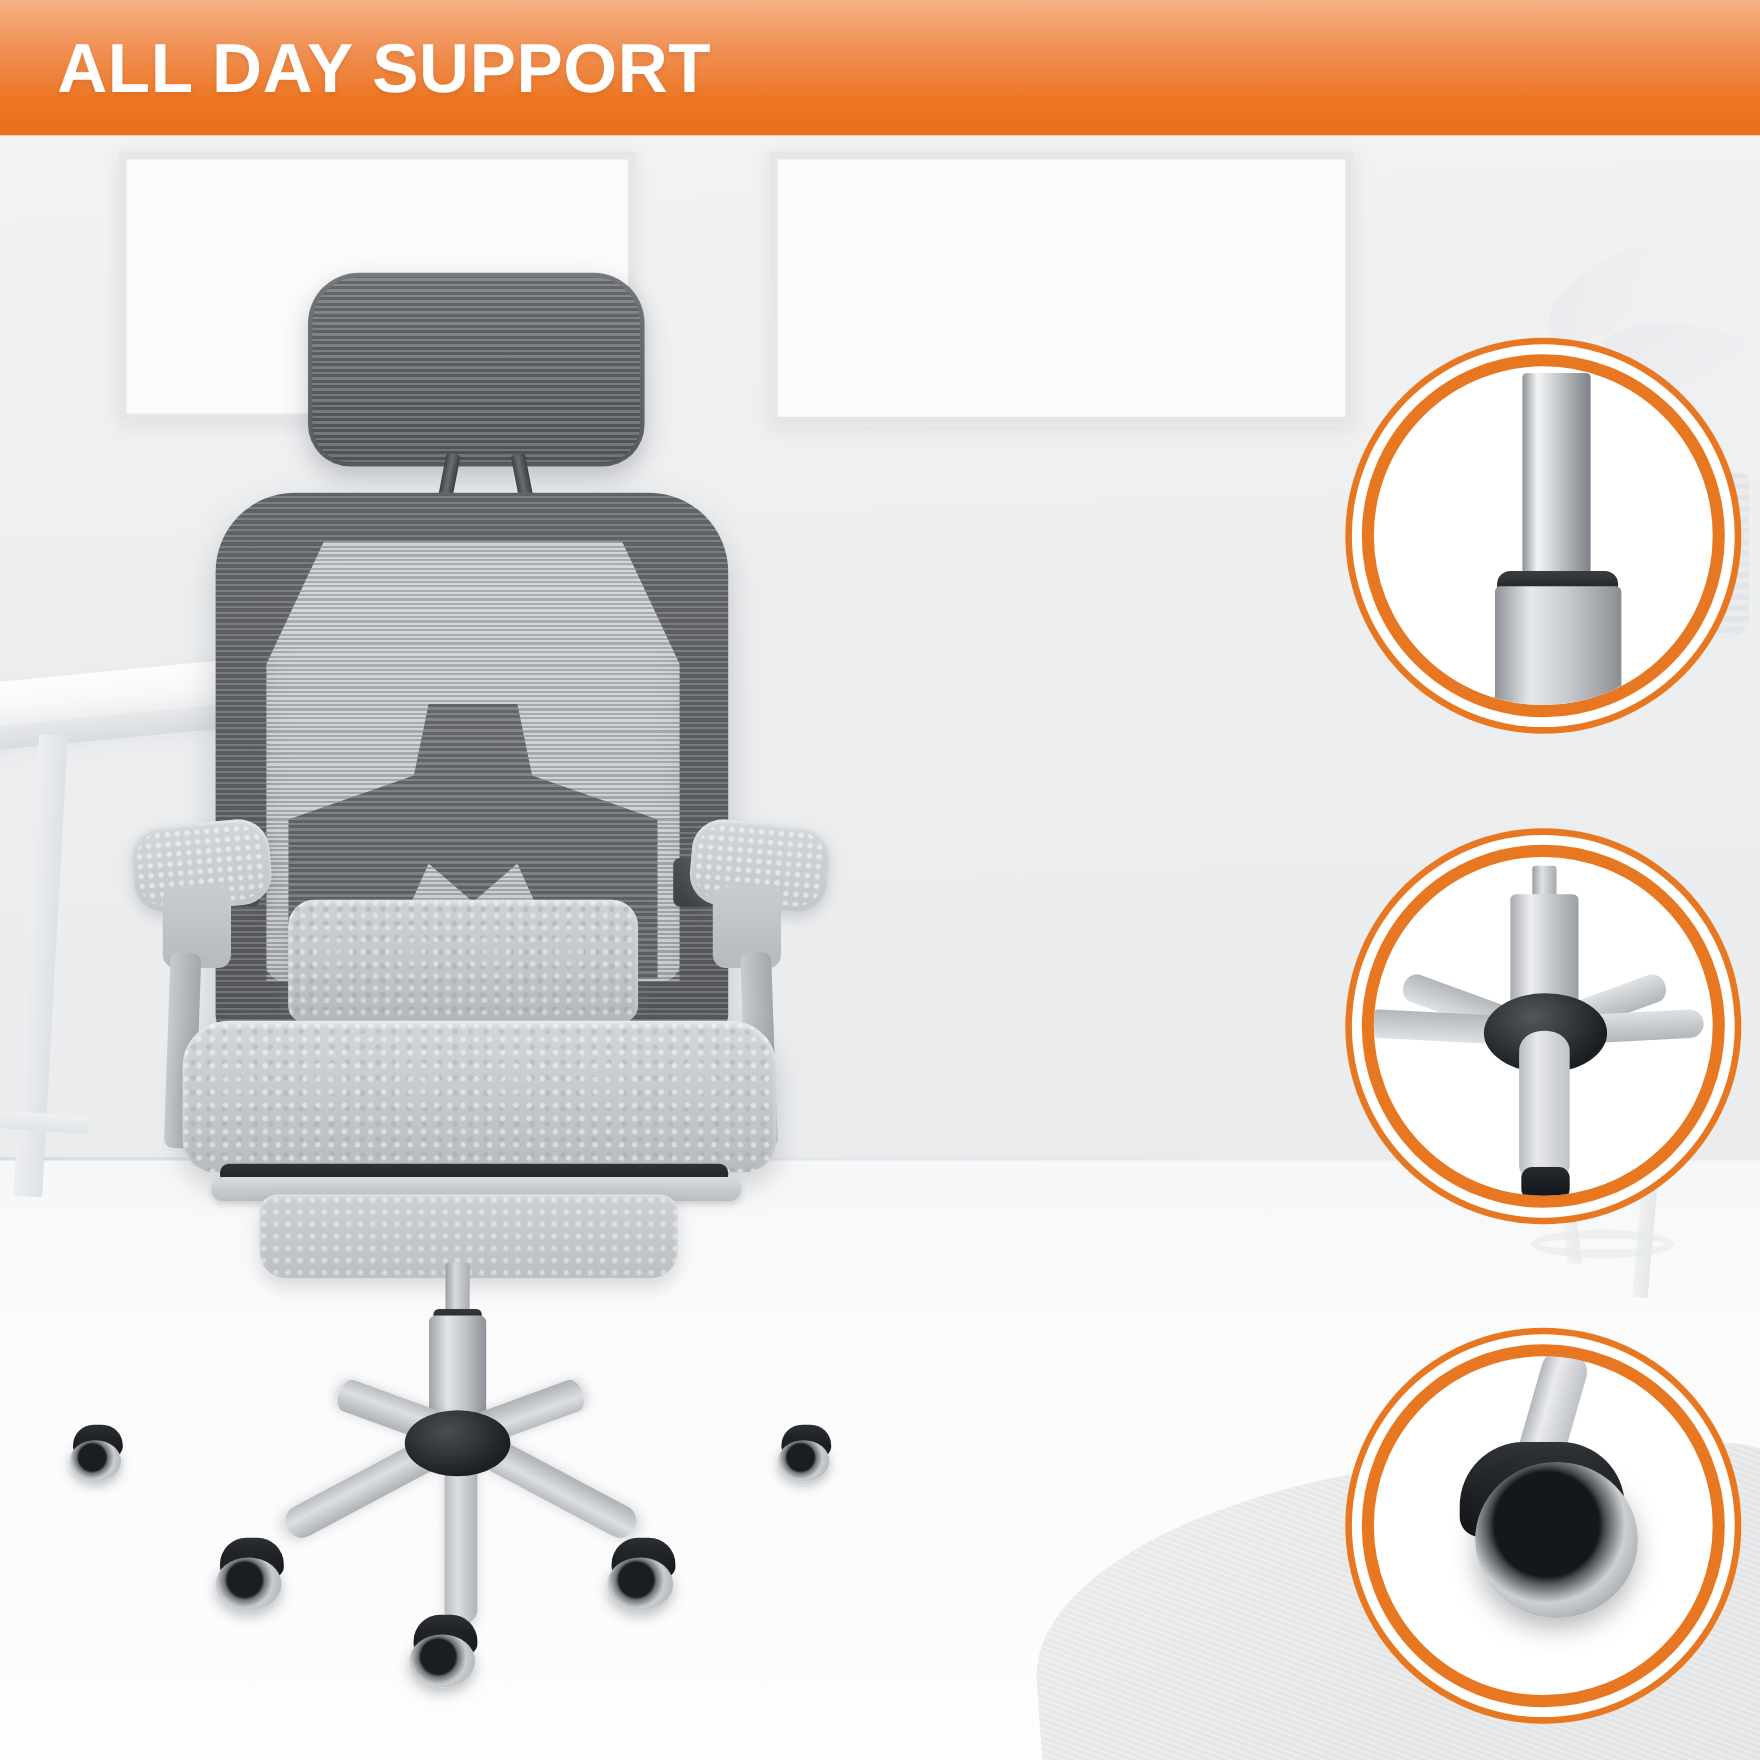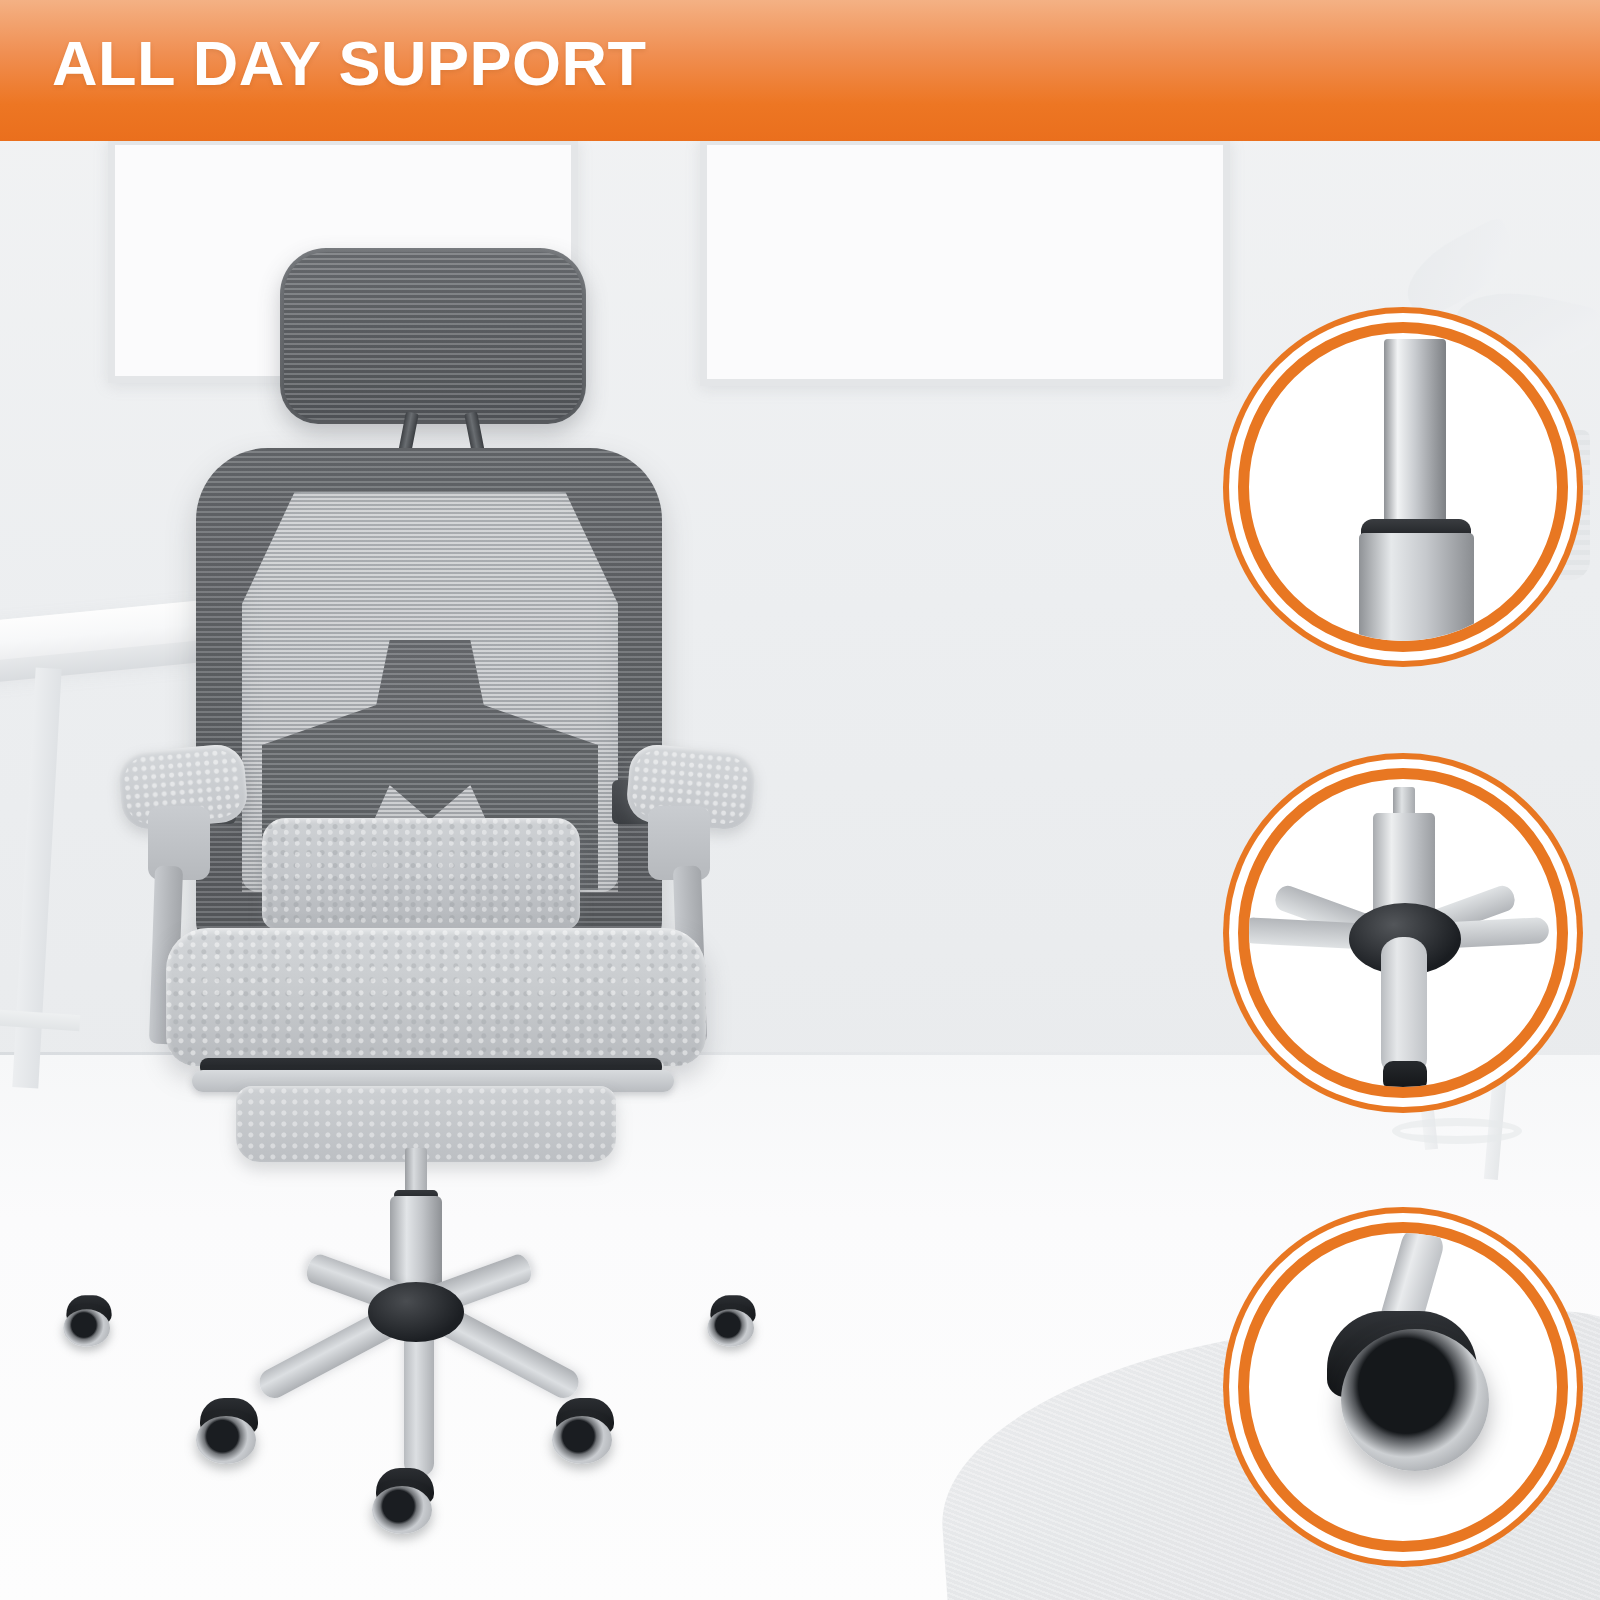--- a/index.html
+++ b/index.html
@@ -82,21 +82,21 @@
     background:repeating-linear-gradient(25deg,rgba(255,255,255,.55) 0 2px,rgba(0,0,0,0) 2px 5px);
     opacity:.5;
   }
   
   #stool-leg-a{position:absolute;right:90px;top:900px;width:14px;height:280px;background:linear-gradient(90deg,#eceef0,#e0e3e5);transform:rotate(5deg);opacity:.8;}
   #stool-leg-b{position:absolute;right:175px;top:900px;width:13px;height:250px;background:linear-gradient(90deg,#eef0f1,#e3e5e8);transform:rotate(-6deg);opacity:.7;}
   #stool-ring{position:absolute;right:78px;top:1118px;width:130px;height:26px;border:8px solid #e6e9eb;border-radius:50%;opacity:.65;}
 
   
   #banner {
-    position:absolute; left:0; top:0; width:1600px; height:141px;
+    position:absolute; left:0; top:0; width:1600px; height:123px;
     background:linear-gradient(180deg,#f4b184 0%,#f08f52 38%,#ed7623 74%,#ea6f1d 100%);
     z-index:30;
   }
   #banner-title {
     position:absolute; left:52px; top:27px;
     font-size:63px; font-weight:bold; color:#ffffff;
     letter-spacing:.5px; white-space:nowrap;
     text-shadow:0 2px 4px rgba(150,70,10,.18);
   }
 

